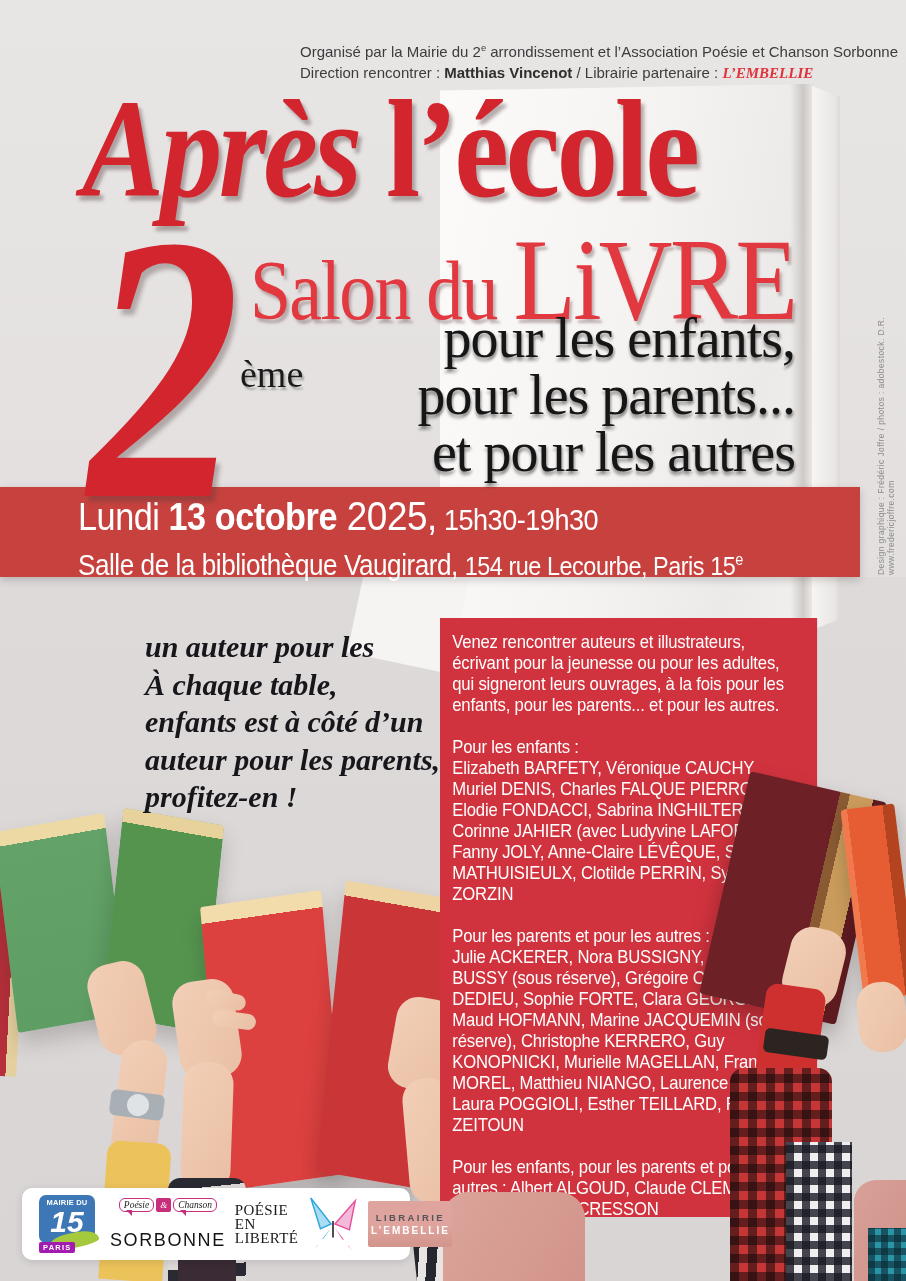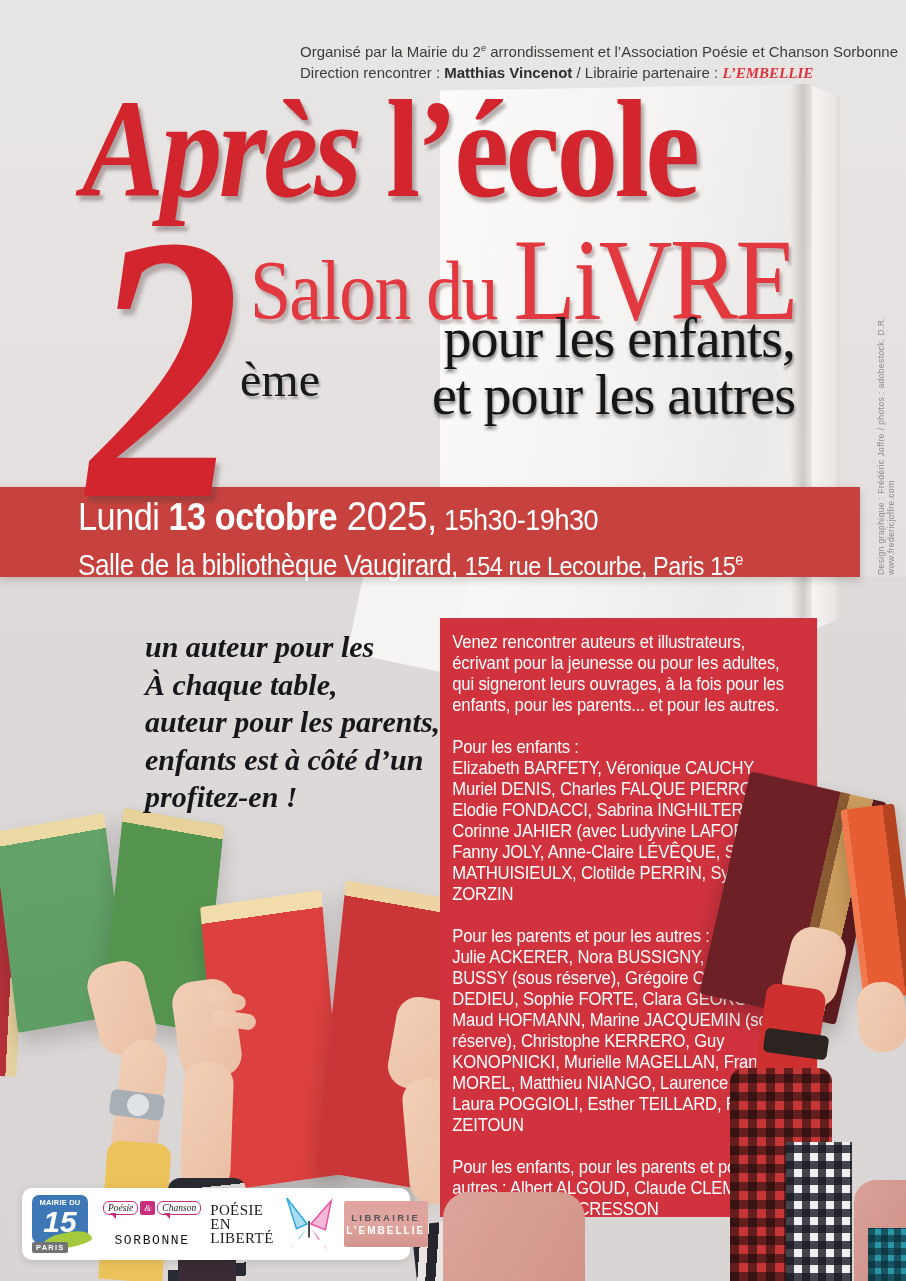--- a/index.html
+++ b/index.html
@@ -40,21 +40,21 @@
     transform:scaleX(.88);transform-origin:left top;
     text-shadow:4px 5px 4px rgba(80,60,60,.4);}
   .main-title .it{font-style:italic;}
 
   .big-two{left:88px;top:178px;z-index:7;
     font-family:"Liberation Serif","DejaVu Serif",serif;font-style:italic;font-weight:bold;
     font-size:380px;line-height:380px;color:#d2252e;
     transform:scaleX(.8);transform-origin:left top;
     text-shadow:5px 6px 5px rgba(80,60,60,.35);}
   .two-suffix{left:240px;top:352px;z-index:7;
-    font-family:"Liberation Serif","DejaVu Serif",serif;font-size:48px;color:#1a1a1a;
+    font-family:"Liberation Serif","DejaVu Serif",serif;font-size:38px;color:#1a1a1a;
     text-shadow:2px 3px 2px rgba(0,0,0,.25);}
 
   .salon-line{left:250px;top:232px;width:560px;z-index:7;text-align:center;white-space:nowrap;
     font-family:"Liberation Serif","DejaVu Serif",serif;color:#e23840;
     font-size:84px;line-height:96px;letter-spacing:-2px;
     transform:scaleX(.88);transform-origin:left top;
     text-shadow:3px 4px 3px rgba(90,60,60,.35);}
   .salon-line .brand{font-size:116px;letter-spacing:-3px;}
 
   .audience{left:235px;top:310px;width:560px;z-index:7;text-align:right;
@@ -149,39 +149,39 @@
       #2b95a8;}
   .orange-book{left:852px;top:806px;width:54px;height:192px;transform:rotate(-7deg);
     border-radius:4px;box-shadow:0 10px 18px rgba(0,0,0,.2);
     background:linear-gradient(to right,#f07a4e 0 12%,#e65c33 12% 78%,#b4431f 78%);}
   .hand-orange{left:858px;top:982px;width:48px;height:70px;transform:rotate(-5deg);}
 
   
   .logo-band{left:22px;top:1188px;width:388px;height:72px;z-index:7;background:#fff;
     border-radius:10px;box-shadow:0 2px 8px rgba(0,0,0,.12);
     display:flex;align-items:center;gap:9px;padding:0 8px;}
-  .m15{position:relative;width:64px;height:62px;flex:0 0 auto;}
+  .m15{position:relative;width:64px;height:62px;flex:0 0 auto;margin-left:7px;}
   .m15-blue{position:absolute;left:2px;top:2px;width:56px;height:48px;background:#3e77b5;border-radius:7px;}
   .m15-top{position:absolute;left:2px;top:5px;width:56px;text-align:center;
     font-size:7.5px;font-weight:bold;color:#fff;letter-spacing:.2px;}
   .m15-num{position:absolute;left:2px;top:12px;width:56px;text-align:center;
     font-size:30px;font-weight:bold;font-style:italic;color:#fff;}
   .m15-swoosh{position:absolute;left:10px;top:40px;width:52px;height:15px;background:#a4c93c;
     border-radius:50% 50% 50% 50%/90% 90% 35% 35%;transform:rotate(-12deg);}
-  .m15-paris{position:absolute;left:2px;top:49px;background:#737373;color:#fff;
+  .m15-paris{position:absolute;left:2px;top:49px;background:#a21caf;color:#fff;
     font-size:7.5px;font-weight:bold;letter-spacing:1.2px;padding:1px 4px;border-radius:2px;}
   .sorb{display:flex;flex-direction:column;align-items:center;flex:0 0 auto;}
   .sorb-bubbles{display:flex;align-items:center;gap:2px;}
   .bub{border:1.4px solid #c72f7d;border-radius:6px;padding:1px 4px;background:#fff;
     font-family:"Liberation Serif","DejaVu Serif",serif;font-style:italic;font-size:9.5px;color:#222;position:relative;}
   .bub::after{content:"";position:absolute;bottom:-5px;left:6px;border:3px solid transparent;
     border-top-color:#c72f7d;border-right-color:#c72f7d;}
   .amp{background:#c72f7d;color:#fff;font-family:"Liberation Serif",serif;font-style:italic;
     font-size:9px;padding:2px 4px;border-radius:2px;}
-  .sorb-name{font-family:Liberation Mono, monospace;font-size:13px;
+  .sorb-name{font-family:Liberation Sans, sans-serif;font-size:18px;
     letter-spacing:1.6px;color:#141414;margin-top:18px;}
   .lib-text{font-family:"Liberation Serif","DejaVu Serif",serif;font-size:15px;line-height:14px;
     color:#1a1a1a;letter-spacing:.4px;flex:0 0 auto;}
   .butterfly{flex:0 0 auto;width:52px;height:58px;}
   .embellie{flex:0 0 auto;width:84px;height:46px;border-radius:2px;
     background:linear-gradient(#dfa49d 0 55%,#d2948c);display:flex;flex-direction:column;
     align-items:center;justify-content:center;gap:2px;}
   .emb1{font-size:9.5px;font-weight:bold;letter-spacing:2.4px;color:#54545a;}
   .emb2{font-size:10px;font-weight:bold;letter-spacing:2px;color:#fff;}
 </style>
@@ -201,35 +201,36 @@
     <div><span>Direction rencontrer : </span><b>Matthias Vincenot</b><span> / Librairie partenaire : </span><span class="partner">L’EMBELLIE</span></div>
   </div>
 
   <div class="abs main-title"><span class="it">Après</span><span> l’école</span></div>
 
   <div class="abs big-two">2</div>
   <div class="abs two-suffix">ème</div>
   <div class="abs salon-line"><span>Salon du </span><span class="brand">LiVRE</span></div>
   <div class="abs audience">
     <div>pour les enfants,</div>
+    <div>pour les parents...</div>
     <div>et pour les autres</div>
   </div>
 
   <div class="abs banner">
     <div class="banner-inner">
       <div class="banner-l1"><span>Lundi </span><b>13 octobre</b><span class="year"> 2025,</span><span class="time"> 15h30-19h30</span></div>
       <div class="banner-l2"><span>Salle de la bibliothèque Vaugirard, </span><span class="addr"><span>154 rue Lecourbe, Paris 15</span><sup>e</sup></span></div>
     </div>
   </div>
 
   <div class="abs quote">
     <div>un auteur pour les</div>
     <div>À chaque table,</div>
+    <div>enfants est à côté d’un</div>
     <div>auteur pour les parents,</div>
-    <div>enfants est à côté d’un</div>
     <div>profitez-en !</div>
   </div>
 
   <div class="abs ph3 redsliver"></div>
   <div class="abs ph3 cover gb-left"></div>
   <div class="abs ph3 cover gb-right"></div>
   <div class="abs ph3 cover rb-left"></div>
   <div class="abs ph3 cover rb-right"></div>
   <div class="abs ph3 skin handA"></div>
   <div class="abs ph3 skin armA"></div>

